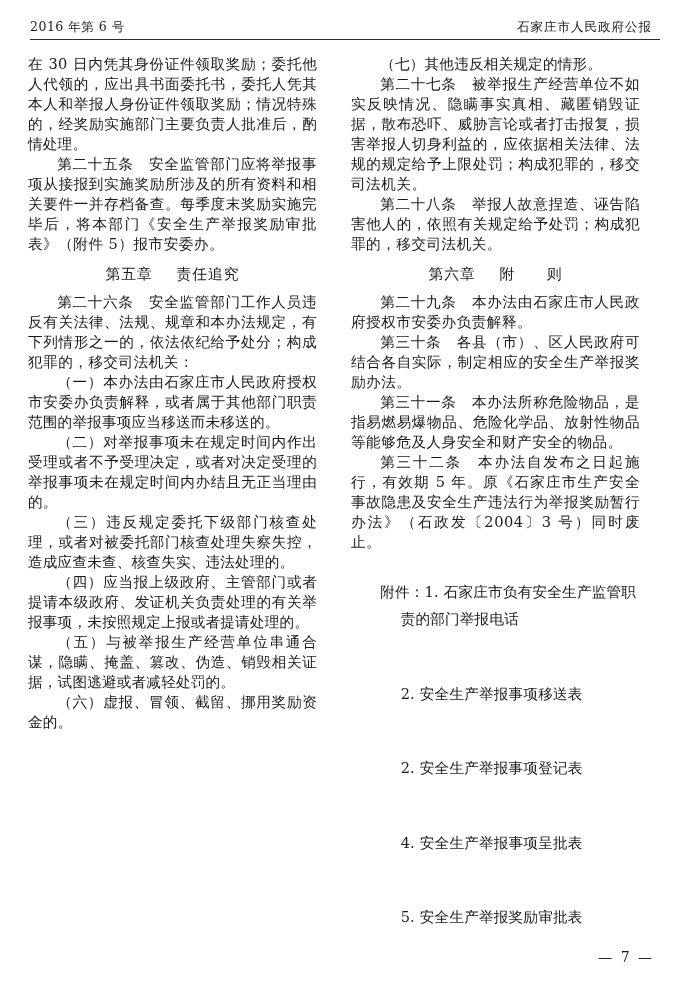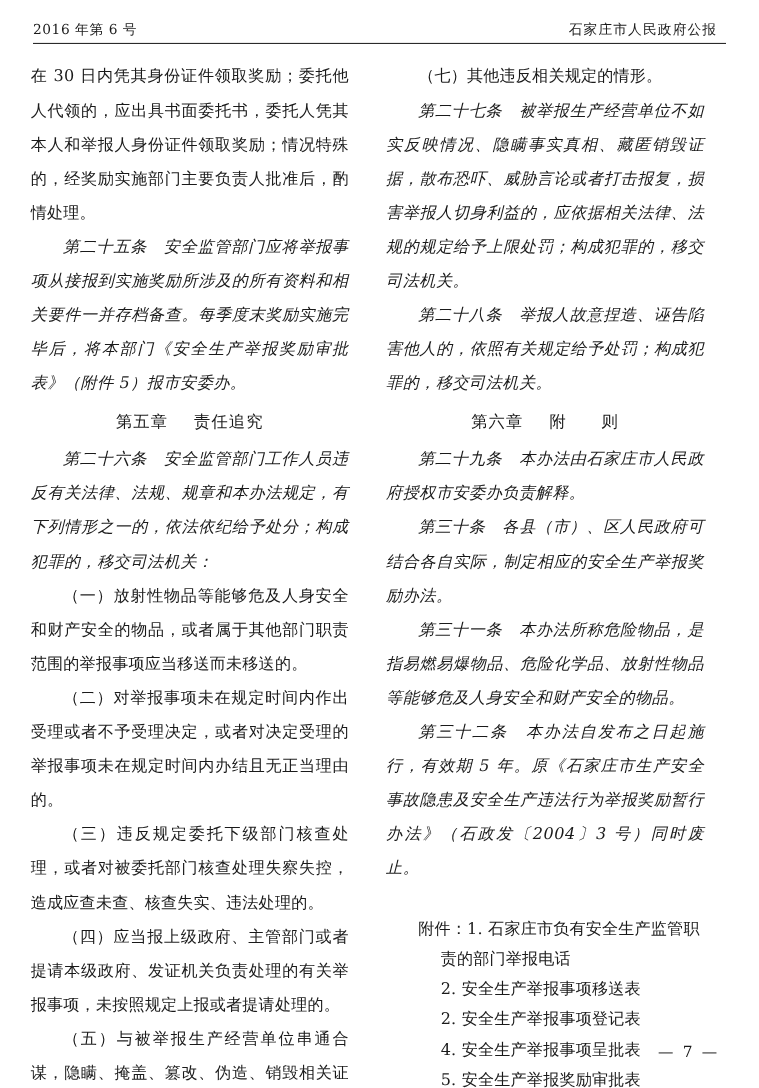--- a/index.html
+++ b/index.html
@@ -54,57 +54,57 @@
     gap: 34px;
     align-items: flex-start;
   }
   .col {
     width: 289px;
     flex: 0 0 289px;
   }
   p {
     margin: 0;
     font-size: 14.6px;
-    line-height: 31px;
+    line-height: 20px;
     text-align: justify;
     text-justify: inter-ideograph;
     letter-spacing: 0.2px;
   }
   p.indent {
     text-indent: 2em;
   }
   .chapter {
     text-align: center;
     font-size: 14.8px;
     line-height: 27.5px;
     margin: 6px 0 4px 0;
     letter-spacing: 1px;
   }
   .chapter .gap {
     display: inline-block;
     width: 1.6em;
   }
   .art {
     letter-spacing: 0.5px;
-    font-style: italic;
   }
   
   .attach-block {
     margin-top: 26px;
   }
   .attach-first {
     text-indent: 2em;
     font-size: 14.6px;
     line-height: 27.5px;
   }
   .attach-item {
     font-size: 14.6px;
     line-height: 27.5px;
     padding-left: 3.4em;
     text-indent: 0;
+    margin-top: 47px;
   }
   .attach-cont {
     font-size: 14.6px;
     line-height: 27.5px;
     padding-left: 3.4em;
   }
   
   .footer {
     position: absolute;
     right: 36px;
@@ -130,21 +130,21 @@
 
     <div class="col">
       <p>在 30 日内凭其身份证件领取奖励；委托他人代领的，应出具书面委托书，委托人凭其本人和举报人身份证件领取奖励；情况特殊的，经奖励实施部门主要负责人批准后，酌情处理。</p>
       <p class="indent art">第二十五条　安全监管部门应将举报事项从接报到实施奖励所涉及的所有资料和相关要件一并存档备查。每季度末奖励实施完毕后，将本部门《安全生产举报奖励审批表》（附件 5）报市安委办。</p>
 
       <div class="chapter">
         <span>第五章</span><span class="gap"></span><span>责任追究</span>
       </div>
 
       <p class="indent art">第二十六条　安全监管部门工作人员违反有关法律、法规、规章和本办法规定，有下列情形之一的，依法依纪给予处分；构成犯罪的，移交司法机关：</p>
-      <p class="indent">（一）放射性物品等能够危及人身安全和财产安全的物品，或者属于其他部门职责范围的举报事项应当移送而未移送的。</p>
+      <p class="indent">（一）本办法由石家庄市人民政府授权市安委办负责解释，或者属于其他部门职责范围的举报事项应当移送而未移送的。</p>
       <p class="indent">（二）对举报事项未在规定时间内作出受理或者不予受理决定，或者对决定受理的举报事项未在规定时间内办结且无正当理由的。</p>
       <p class="indent">（三）违反规定委托下级部门核查处理，或者对被委托部门核查处理失察失控，造成应查未查、核查失实、违法处理的。</p>
       <p class="indent">（四）应当报上级政府、主管部门或者提请本级政府、发证机关负责处理的有关举报事项，未按照规定上报或者提请处理的。</p>
       <p class="indent">（五）与被举报生产经营单位串通合谋，隐瞒、掩盖、篡改、伪造、销毁相关证据，试图逃避或者减轻处罚的。</p>
       <p class="indent">（六）虚报、冒领、截留、挪用奖励资金的。</p>
     </div>
 
     <div class="col">
       <p class="indent">（七）其他违反相关规定的情形。</p>
       <p class="indent art">第二十七条　被举报生产经营单位不如实反映情况、隐瞒事实真相、藏匿销毁证据，散布恐吓、威胁言论或者打击报复，损害举报人切身利益的，应依据相关法律、法规的规定给予上限处罚；构成犯罪的，移交司法机关。</p>

